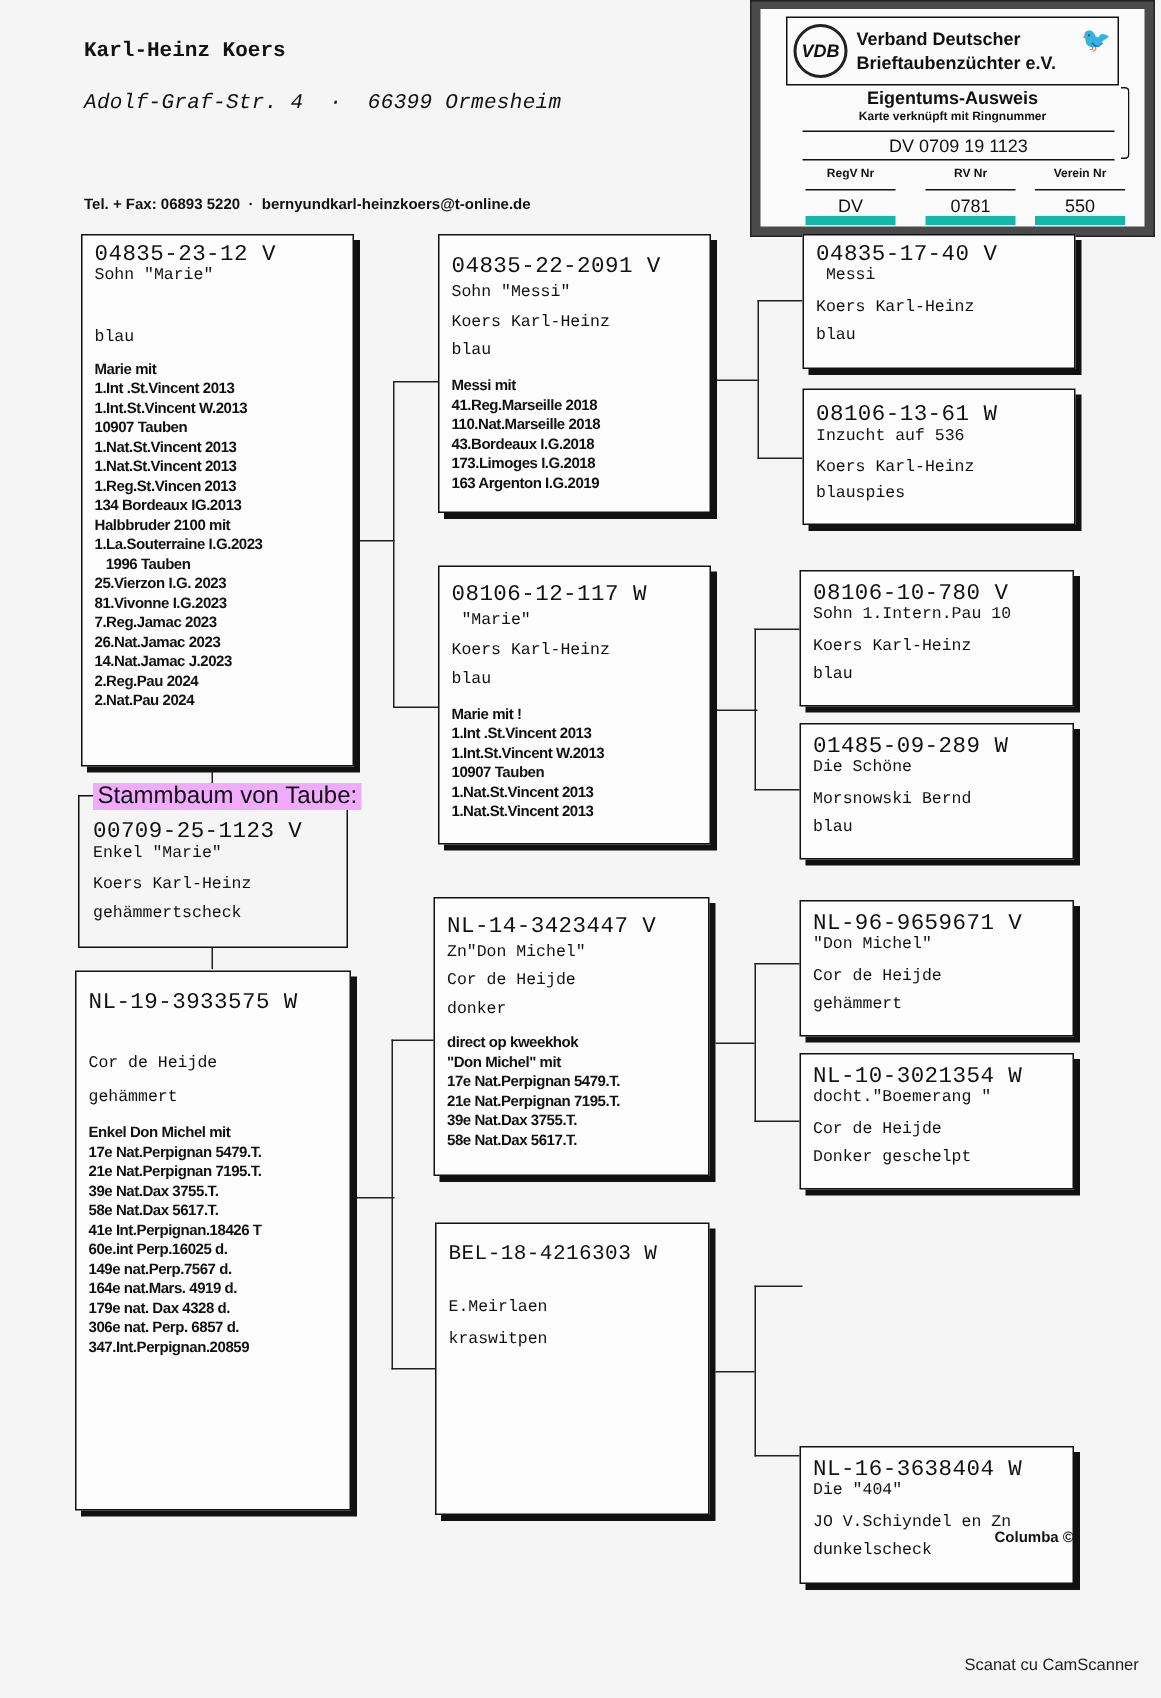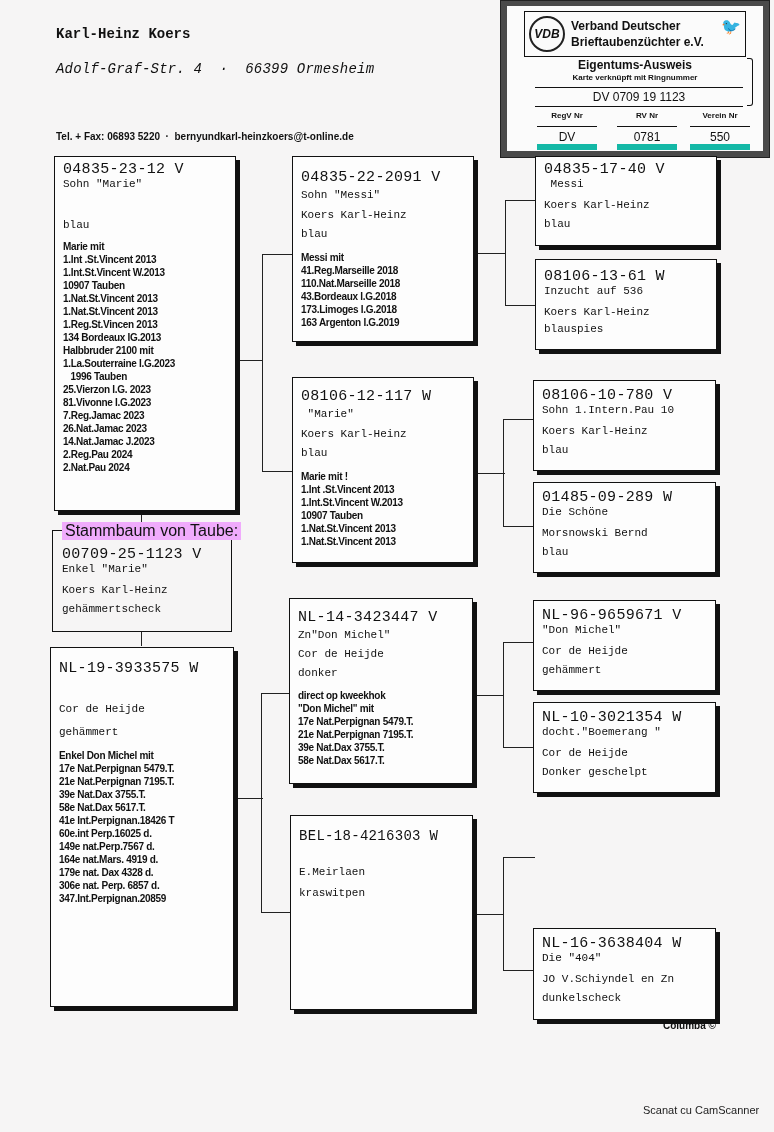--- a/index.html
+++ b/index.html
@@ -238,21 +238,21 @@
     <div style="height:2px"></div>
     <div class="ring">NL-10-3021354 W</div>
     <div class="mono">docht."Boemerang "</div>
     <div style="height:8px"></div>
     <div class="mono">Cor de Heijde</div>
     <div style="height:6px"></div>
     <div class="mono">Donker geschelpt</div>
   </div>
 
 
-  <div class="box" style="left:533px;top:928px;width:183px;height:92px">
+  <div class="box" style="left:533px;top:964px;width:183px;height:92px">
     <div style="height:2px"></div>
     <div class="ring">NL-16-3638404 W</div>
     <div class="mono">Die "404"</div>
     <div style="height:8px"></div>
     <div class="mono">JO V.Schiyndel en Zn</div>
     <div style="height:6px"></div>
     <div class="mono">dunkelscheck</div>
   </div>
 
   <div class="footer-columba">Columba ©</div>

